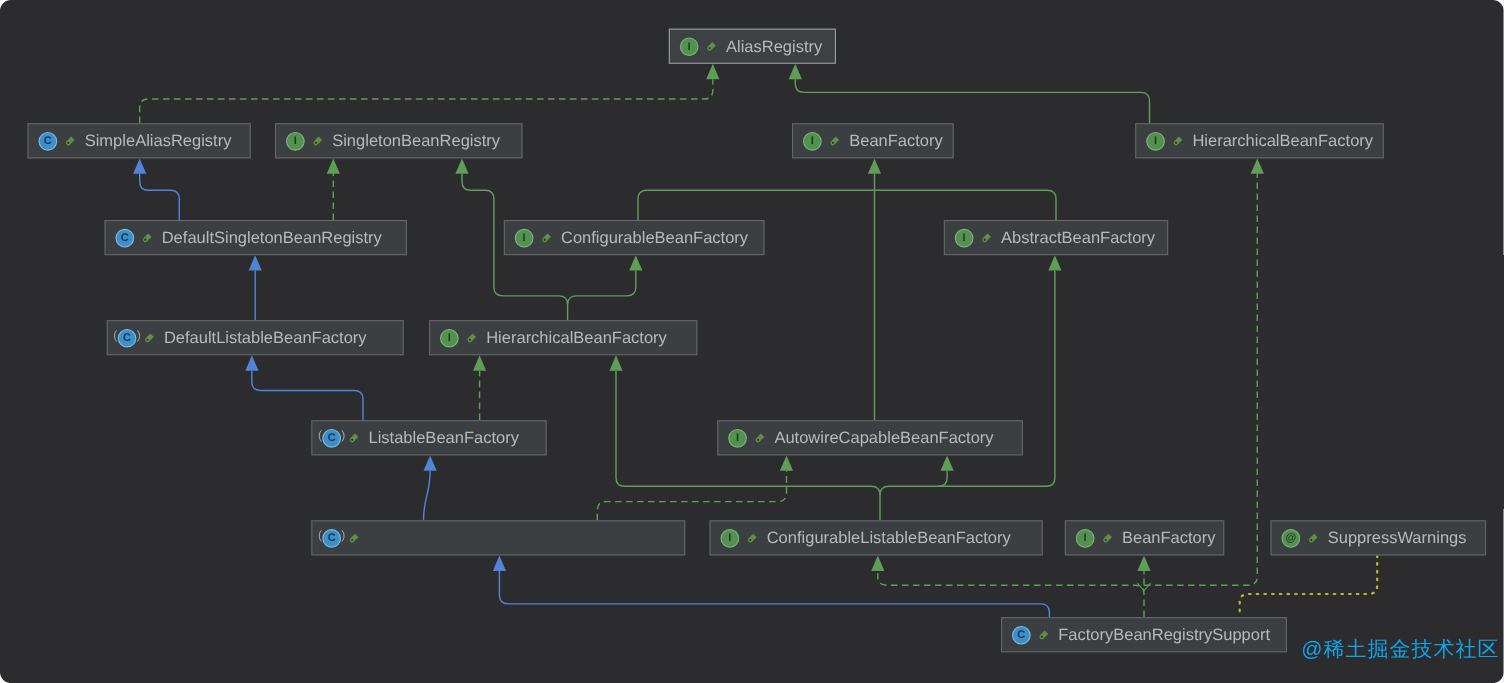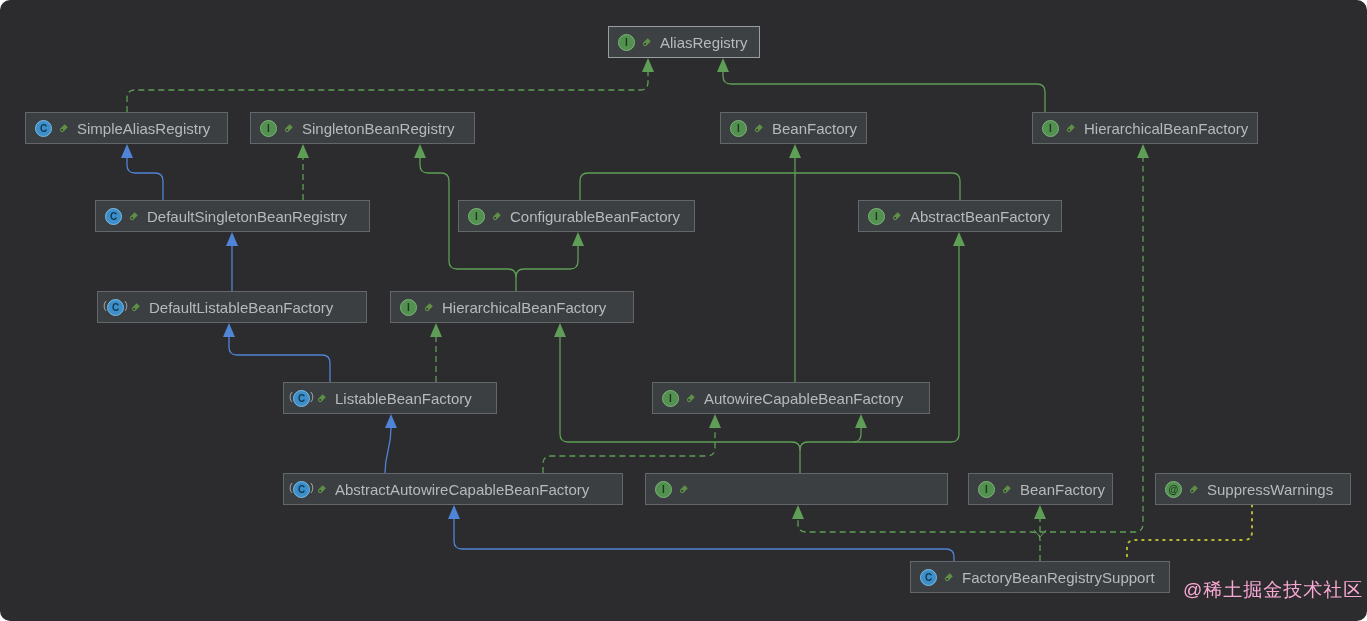--- a/index.html
+++ b/index.html
@@ -30,21 +30,21 @@
   .type-icon.abstract-class::before{
     content:"(";position:absolute;left:-5px;top:-1px;color:#9aa4ac;font-weight:normal;font-size:11px;
   }
   .type-icon.abstract-class::after{
     content:")";position:absolute;right:-5px;top:-1px;color:#9aa4ac;font-weight:normal;font-size:11px;
   }
   .key-icon{flex:0 0 auto;margin-right:2px;}
   .node-label{flex:0 0 auto;}
   .watermark{
     position:absolute;left:1183px;top:577px;
-    color:#f9a8d4;font-size:19px;letter-spacing:1px;
+    color:#0ea5e9;font-size:19px;letter-spacing:1px;
   }
 </style>
 </head>
 <body>
 
 <div class="canvas">
 
   <svg class="edges" width="1367" height="621" viewBox="0 0 1367 621">
 
     <g stroke="#5f9e56" stroke-width="1.3" fill="none">
@@ -203,28 +203,28 @@
           <circle cx="4.5" cy="7.5" r="1.05" fill="#2c2c2e"></circle>
         </svg>
         <span class="node-label">AutowireCapableBeanFactory</span>
       </div>
       <div class="node" style="left: 283px; top: 473px; width: 340px;">
         <span class="type-icon abstract-class">C</span>
         <svg class="key-icon" width="11" height="11" viewBox="0 0 12 12">
           <path d="M7.3 1.3 L10.7 4.7 L6.2 9.2 A2.4 2.4 0 1 1 2.8 5.8 Z" fill="#5f8f46"></path>
           <circle cx="4.5" cy="7.5" r="1.05" fill="#2c2c2e"></circle>
         </svg>
-        <span class="node-label">AbstractAutowireCapableBeanFactory</span>
       </div>
       <div class="node" style="left: 645px; top: 473px; width: 303px;">
         <span class="type-icon interface">I</span>
         <svg class="key-icon" width="11" height="11" viewBox="0 0 12 12">
           <path d="M7.3 1.3 L10.7 4.7 L6.2 9.2 A2.4 2.4 0 1 1 2.8 5.8 Z" fill="#5f8f46"></path>
           <circle cx="4.5" cy="7.5" r="1.05" fill="#2c2c2e"></circle>
         </svg>
+        <span class="node-label">ConfigurableListableBeanFactory</span>
       </div>
       <div class="node" style="left: 968px; top: 473px; width: 145px;">
         <span class="type-icon interface">I</span>
         <svg class="key-icon" width="11" height="11" viewBox="0 0 12 12">
           <path d="M7.3 1.3 L10.7 4.7 L6.2 9.2 A2.4 2.4 0 1 1 2.8 5.8 Z" fill="#5f8f46"></path>
           <circle cx="4.5" cy="7.5" r="1.05" fill="#2c2c2e"></circle>
         </svg>
         <span class="node-label">BeanFactory</span>
       </div>
       <div class="node" style="left: 1155px; top: 473px; width: 196px;">

